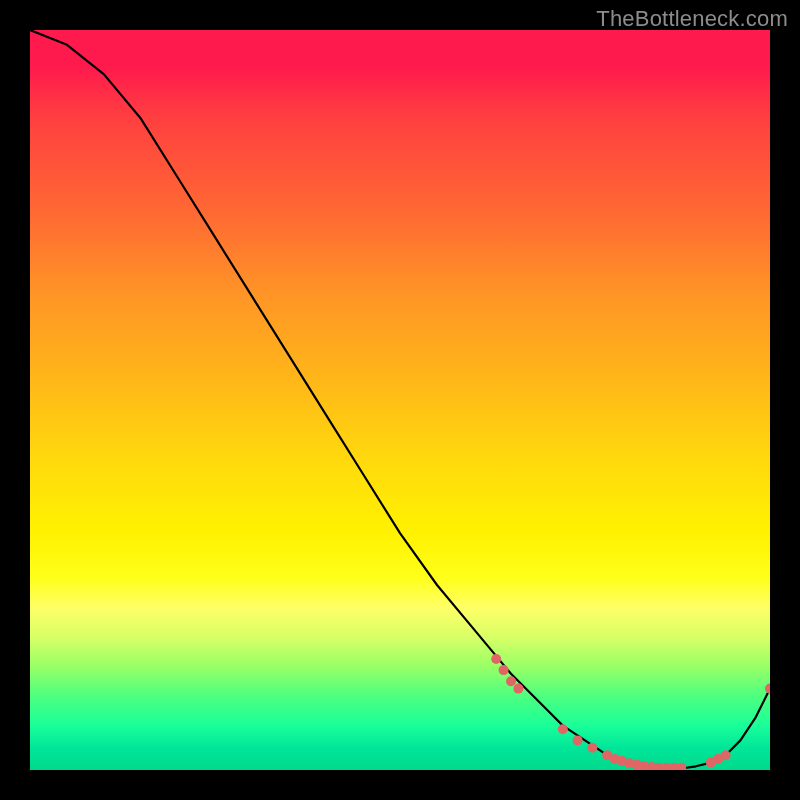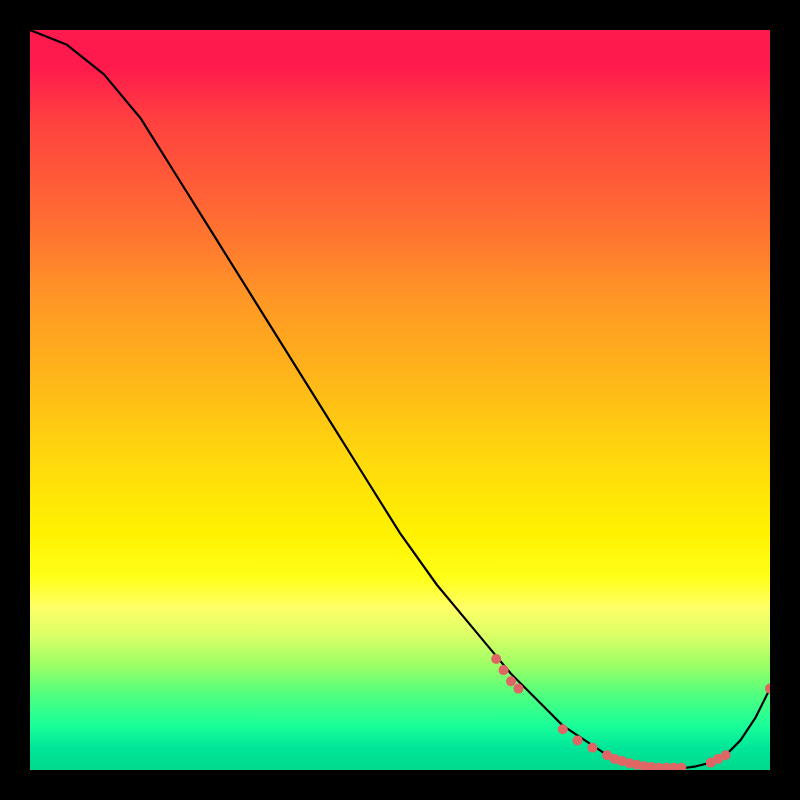--- a/index.html
+++ b/index.html
@@ -58,20 +58,21 @@
     font-size: 22px;
     color: #8c8c8c;
     letter-spacing: 0.2px;
     user-select: none;
   }
 </style>
 </head>
 <body>
 
 <div class="frame">
+  <div class="watermark">TheBottleneck.com</div>
   <div class="plot">
     <svg class="svg-layer" viewBox="0 0 740 740" preserveAspectRatio="none">
       <path id="curve-path" fill="none" stroke="#000" stroke-width="2.2" stroke-linejoin="round" stroke-linecap="round" d="M0.0 0.0 L37.0 14.8 L74.0 44.4 L111.0 88.8 L148.0 148.0 L185.0 207.2 L222.0 266.4 L259.0 325.6 L296.0 384.8 L333.0 444.0 L370.0 503.2 L407.0 555.0 L444.0 599.4 L481.0 643.8 L518.0 680.8 L532.8 695.6 L555.0 710.4 L577.2 725.2 L592.0 732.6 L606.8 736.3 L621.6 737.8 L636.4 738.5 L651.2 738.5 L666.0 736.3 L680.8 732.6 L695.6 725.2 L710.4 710.4 L725.2 688.2 L740.0 658.6"></path>
       <g id="markers-group">
           <circle cx="466.2" cy="629.0" r="5" fill="#e06666"></circle>
           <circle cx="473.6" cy="640.1" r="5" fill="#e06666"></circle>
           <circle cx="481.0" cy="651.2" r="5" fill="#e06666"></circle>
           <circle cx="488.4" cy="658.6" r="5" fill="#e06666"></circle>
           <circle cx="532.8" cy="699.3" r="5" fill="#e06666"></circle>
           <circle cx="547.6" cy="710.4" r="5" fill="#e06666"></circle>

